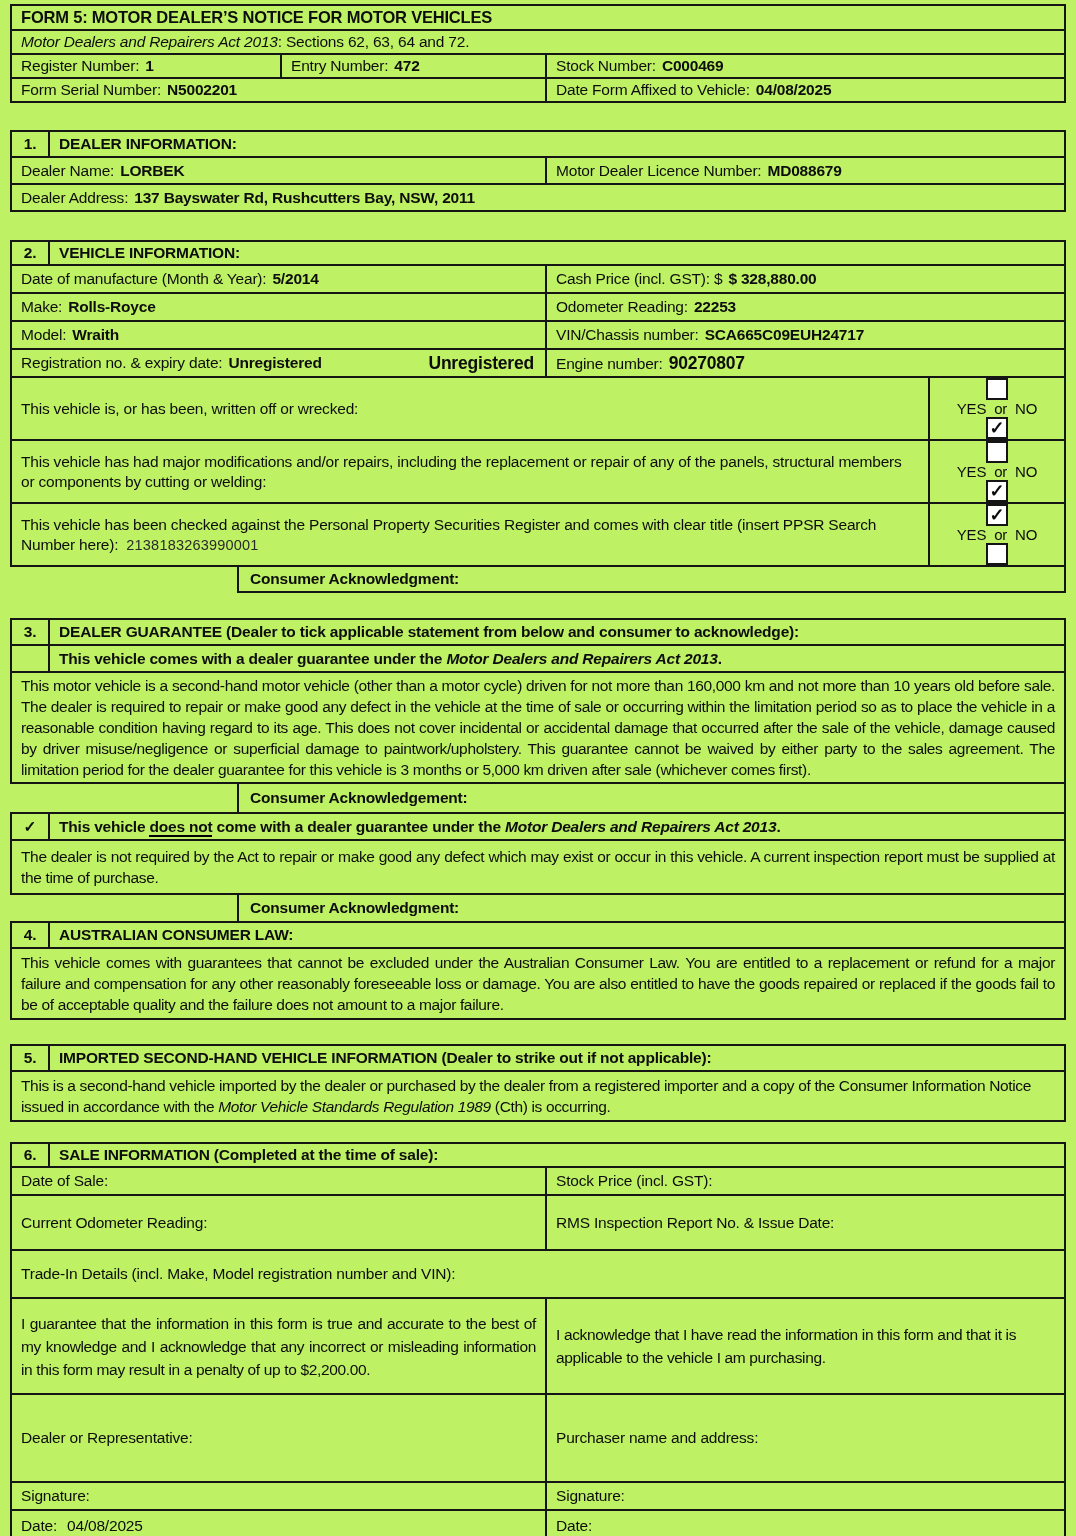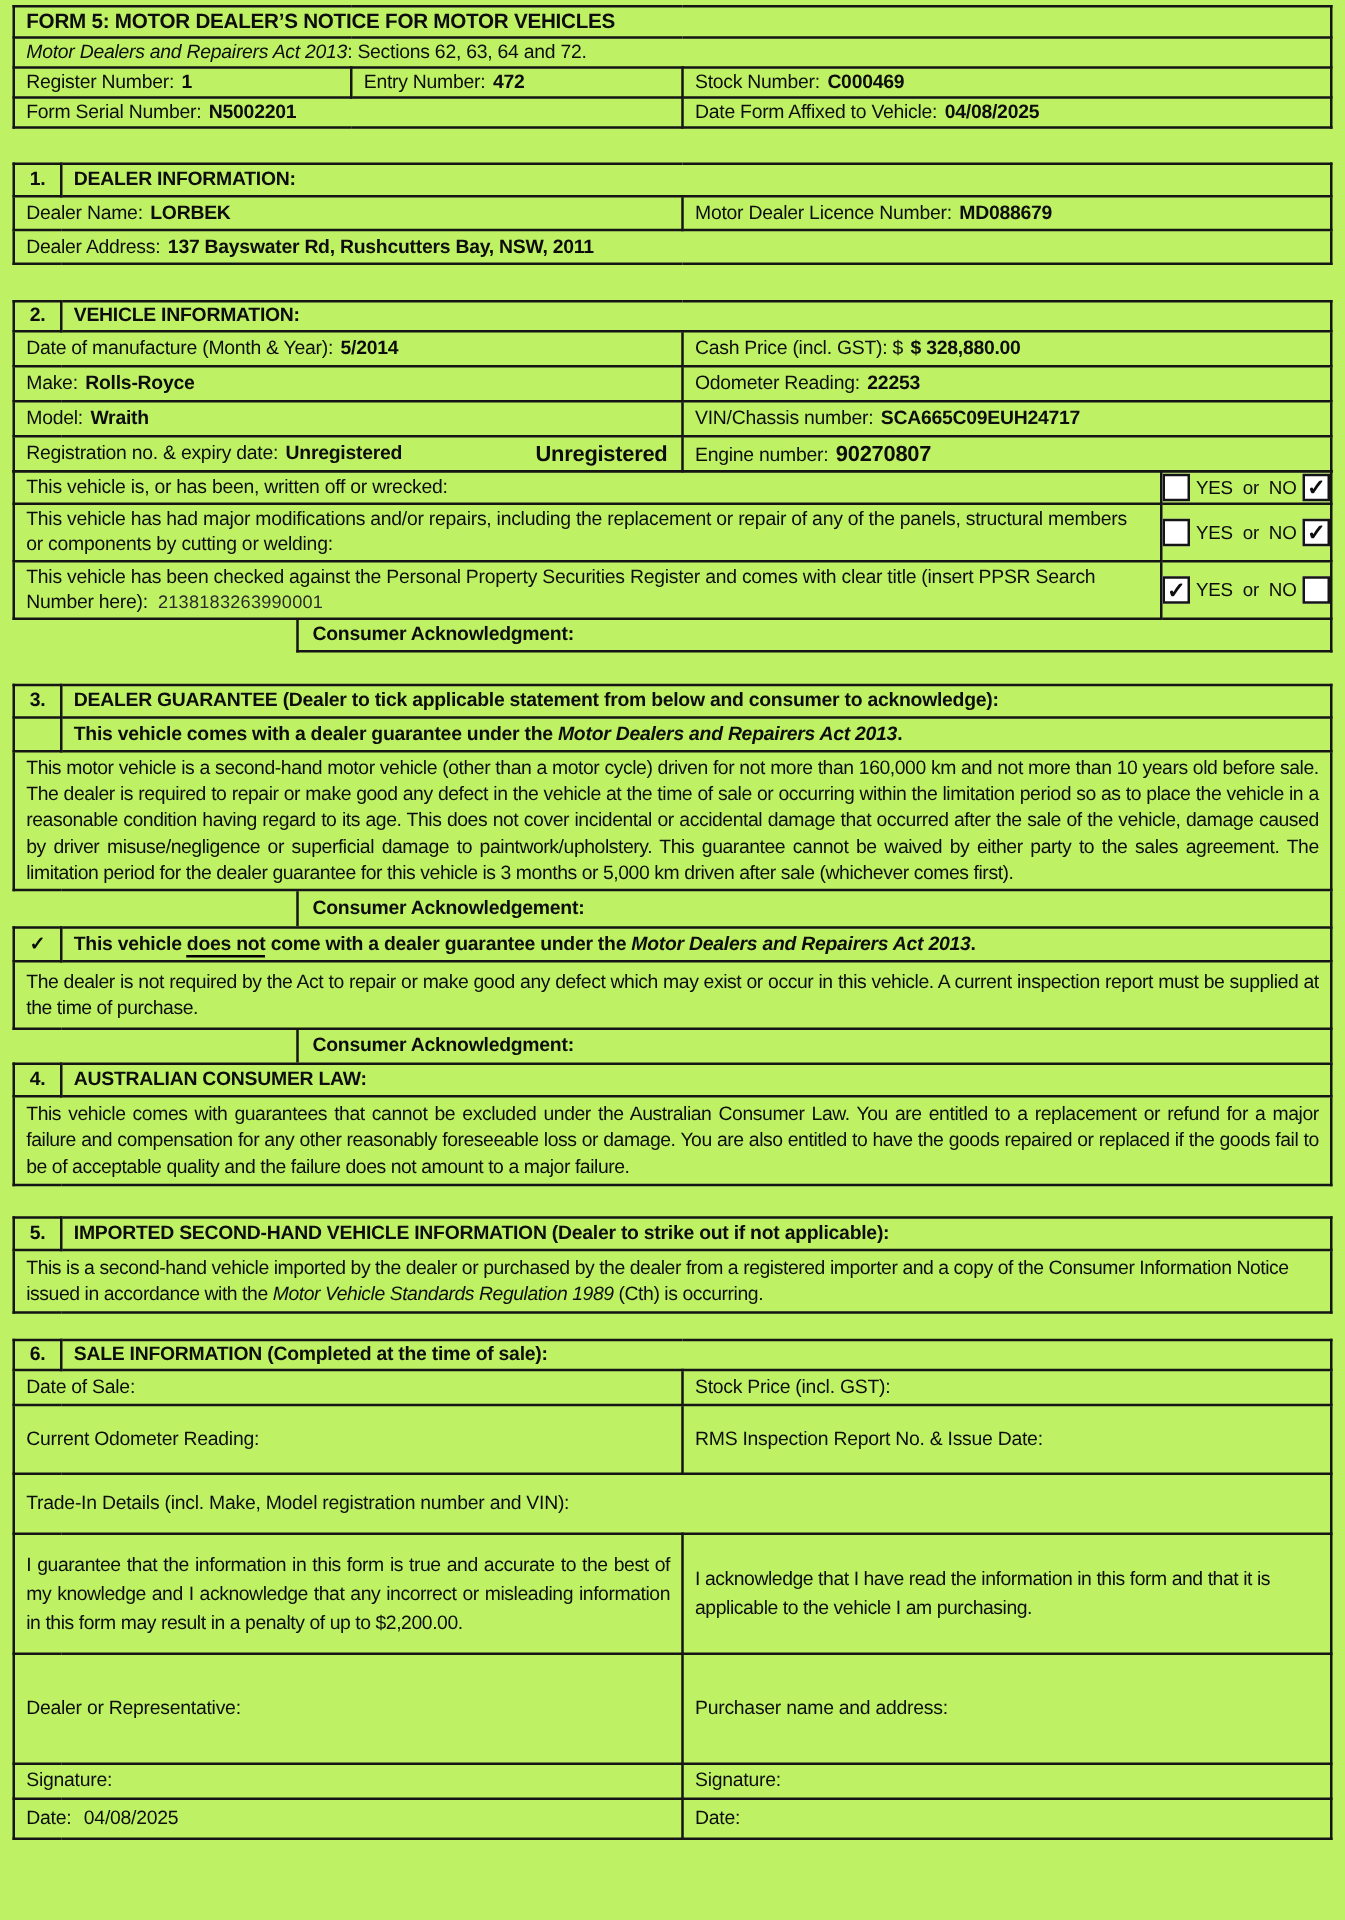--- a/index.html
+++ b/index.html
@@ -18,21 +18,21 @@
   .num-cell { width:38px; text-align:center; font-weight:bold; padding:2px 2px; }
   .head-cell { font-weight:bold; padding-left:14px; }
   .h23{height:23px} .h24{height:24px} .h26{height:26px} .h27{height:27px} .h28{height:28px}
   .h29{height:28px} .h46{height:46px} .h48{height:48px} .h55{height:55px}
   .h88{height:88px} .h96{height:96px} .h32{height:32px}
   .gap27{margin-top:27px} .gap28{margin-top:28px} .gap25{margin-top:25px}
   .gap24{margin-top:24px} .gap20{margin-top:20px}
   .para { text-align:justify; line-height:21px; font-size:16px; padding:5px 10px 6px; letter-spacing:-0.35px; }
   .st-text { line-height:20px; }
   .yn-cell { padding:0 !important; }
-  .yn-flex { display:flex; align-items:center; justify-content:space-between; height:100%; min-height:24px; }
+  .yn-flex { display:flex; align-items:center; justify-content:flex-start; height:100%; min-height:24px;flex-direction:column; }
   .cb {
     display:inline-flex; align-items:center; justify-content:center;
     width:22px; height:22px; border:2.5px solid #151515; background:#fff;
     font-size:18px; font-weight:900; line-height:1; flex:0 0 auto;
   }
   .yn-label { font-size:15px; word-spacing:4px; white-space:nowrap; padding:0 3px; }
   .ack-box {
     margin-left:237px; width:829px; height:26px;
     border-left:2px solid #151515; border-right:2px solid #151515;
     display:flex; align-items:center; padding-left:11px;

